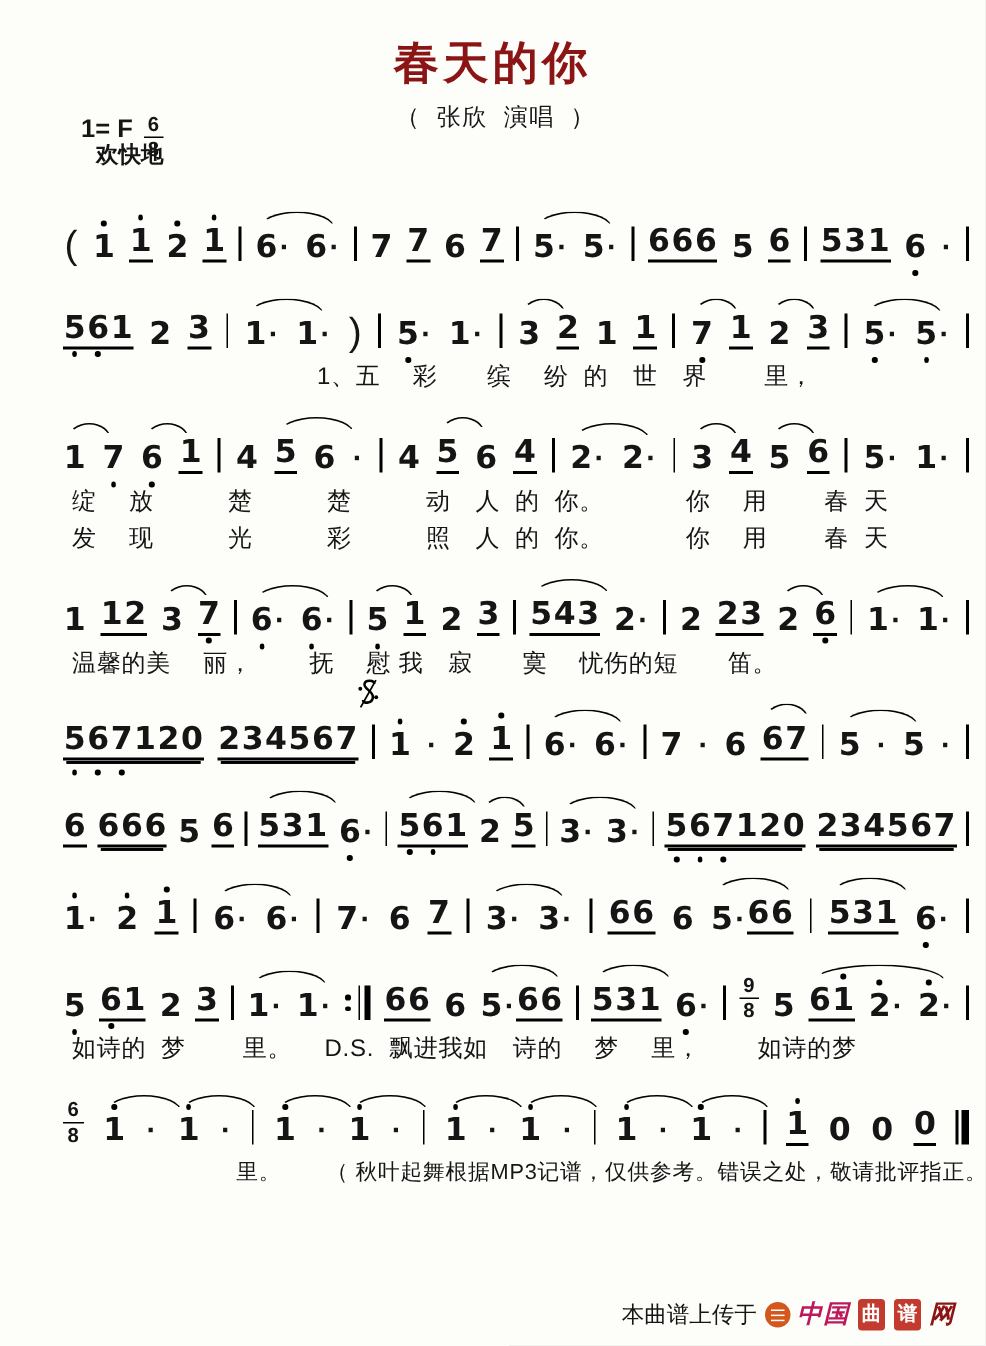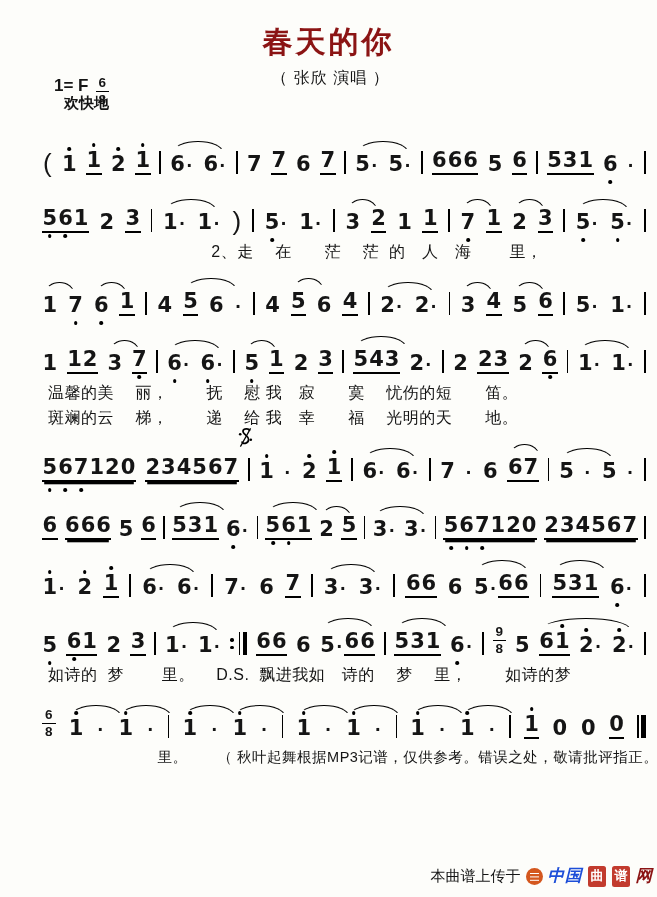--- a/index.html
+++ b/index.html
@@ -1,21 +1,21 @@
 <!DOCTYPE html>
 <html><head>
 <meta charset="utf-8">
 <style>
   html,body{margin:0;padding:0;background:#e8e8e8;}
   .page{position:relative;width:657px;height:897px;background:#fdfdfa;overflow:hidden;
         font-family:"Liberation Sans",sans-serif;color:#151515;margin:0 auto;}
   
   .title{position:absolute;top:22px;left:0;right:0;text-align:center;
          font-size:30px;font-weight:bold;letter-spacing:3px;}
-  .performer{position:absolute;top:68px;left:4px;right:0;text-align:center;font-size:16px;letter-spacing:1px;}
+  .performer{position:absolute;top:68px;left:4px;right:0;text-align:center;font-size:16px;letter-spacing:1px;font-family:Liberation Mono, monospace;}
   .credits{position:absolute;top:58px;right:64px;font-size:15.5px;line-height:30px;text-align:left;letter-spacing:1px;}
   .keyrow{position:absolute;top:76px;left:54px;display:flex;align-items:flex-start;gap:7px;font-size:17px;font-weight:bold;}
   .tempo{position:absolute;top:94px;left:46px;font-size:15px;font-weight:bold;margin-left:18px;}
   .tsv{display:inline-flex;flex-direction:column;align-items:center;line-height:1;font-weight:bold;font-size:13.5px;}
   .tsv b{padding:0 3px 1px;border-bottom:1.6px solid #000;}
   .tsv i{font-style:normal;padding-top:1px;}
   
   #score{position:absolute;top:133px;left:40px;right:9px;}
   .system{margin-bottom:10px;}
   .notes-row{display:flex;align-items:flex-end;justify-content:space-between;
@@ -37,21 +37,21 @@
   .bar2{display:inline-flex;gap:2.5px;align-items:flex-end;margin-bottom:1px;}
   .bar2 .thin{width:1.6px;height:23px;background:#000;}
   .bar2 .thick{width:4.5px;height:23px;background:#000;}
   .repdots{display:inline-flex;flex-direction:column;justify-content:center;gap:4px;height:23px;margin-right:2.5px;}
   .repdots span{width:3.4px;height:3.4px;border-radius:50%;background:#000;}
   .arc{position:absolute;top:-13px;left:3px;height:9px;
        border:1.6px solid transparent;border-top-color:#000;border-radius:50% 50% 0 0 / 100% 100% 0 0;}
   .a1{width:27px;}.a2{width:48px;}.a3{width:86px;}
   .segno{position:absolute;left:-10px;top:-31px;width:15px;height:21px;}
   
-  .footer{position:absolute;right:4px;bottom:10px;display:flex;align-items:center;gap:5px;font-size:15px;}
+  .footer{position:absolute;right:20px;bottom:10px;display:flex;align-items:center;gap:5px;font-size:15px;}
   .logo-icon{width:17px;height:17px;border-radius:50%;background:#d4571e;position:relative;display:inline-block;}
   .logo-icon i{position:absolute;left:4px;top:5px;width:9px;height:1.8px;background:#fff;
                box-shadow:0 3.4px 0 #fff, 0 6.8px 0 #fff;}
   .site-zh,.site-wang{font-weight:bold;font-style:italic;font-size:16.5px;letter-spacing:1px;}
   .site-box{color:#fff;font-size:13px;font-weight:bold;padding:1.5px 2.5px;border-radius:2.5px;margin:0 0.5px;}
 </style>
 </head>
 <body>
 
 <div class="page">
@@ -305,21 +305,21 @@
           <span class="tok">
             <span class="grp">
               <span class="nc">5<span class="db"></span></span>
               <span class="aug">·</span>
             </span>
           </span>
           <span class="tok">
             <span class="bar"></span>
           </span>
         </div>
-        <div class="lyrics-row">　　　　　　　　　   2、走　 在　　茫　 茫  的　人　海　 　里，</div>
+        <div class="lyrics-row">　　　　　　　　　   1、五　 彩　　缤　 纷  的　世　界　 　里，</div>
       </div>
       <div class="system">
         <div class="notes-row">
           <span class="tok">
             <span class="grp">
               <span class="nc">1</span>
             </span>
             <span class="arc a1"></span>
           </span>
           <span class="tok">
@@ -437,20 +437,22 @@
           <span class="tok">
             <span class="grp">
               <span class="nc">1</span>
               <span class="aug">·</span>
             </span>
           </span>
           <span class="tok">
             <span class="bar"></span>
           </span>
         </div>
+        <div class="lyrics-row">绽　 放　　　楚　　　楚　　　动　人  的  你。　　　 你　 用　　 春  天</div>
+        <div class="lyrics-row">发　 现　　　光　　　彩　　　照　人  的  你。　　　 你　 用　　 春  天</div>
       </div>
       <div class="system">
         <div class="notes-row">
           <span class="tok">
             <span class="grp">
               <span class="nc">1</span>
             </span>
           </span>
           <span class="tok">
             <span class="grp u1">
@@ -565,21 +567,20 @@
             <span class="grp">
               <span class="nc">1</span>
               <span class="aug">·</span>
             </span>
           </span>
           <span class="tok">
             <span class="bar"></span>
           </span>
         </div>
         <div class="lyrics-row">温馨的美　 丽，　　 抚　 慰 我　寂　　寞　 忧伤的短　　笛。</div>
-        <div class="lyrics-row">斑斓的云　 梯，　　 递　 给 我　幸　　福　 光明的天　　地。</div>
       </div>
       <div class="system">
         <div class="notes-row">
           <span class="tok">
             <span class="grp u2">
               <span class="nc">5<span class="db"></span></span>
               <span class="nc">6<span class="db"></span></span>
               <span class="nc">7<span class="db"></span></span>
               <span class="nc">1</span>
               <span class="nc">2</span>
@@ -1158,18 +1159,18 @@
         </div>
         <div class="lyrics-row">　　　　　　　 里。　　（ 秋叶起舞根据MP3记谱，仅供参考。错误之处，敬请批评指正。）</div>
       </div>
     </div>
 
   <div class="footer">
     <span>本曲谱上传于</span>
     <span class="logo-icon" style="background: rgb(212, 87, 30);">
         <i></i>
       </span>
-    <span class="site-zh" style="color: #1d4ed8;">中国</span>
+    <span class="site-zh" style="color: #be185d;">中国</span>
     <span class="site-box" style="background: rgb(194, 59, 46);">曲</span>
     <span class="site-box" style="background: rgb(194, 59, 46);">谱</span>
     <span class="site-wang" style="color: rgb(139, 20, 20);">网</span>
   </div>
 </div>
 
 </body></html>

